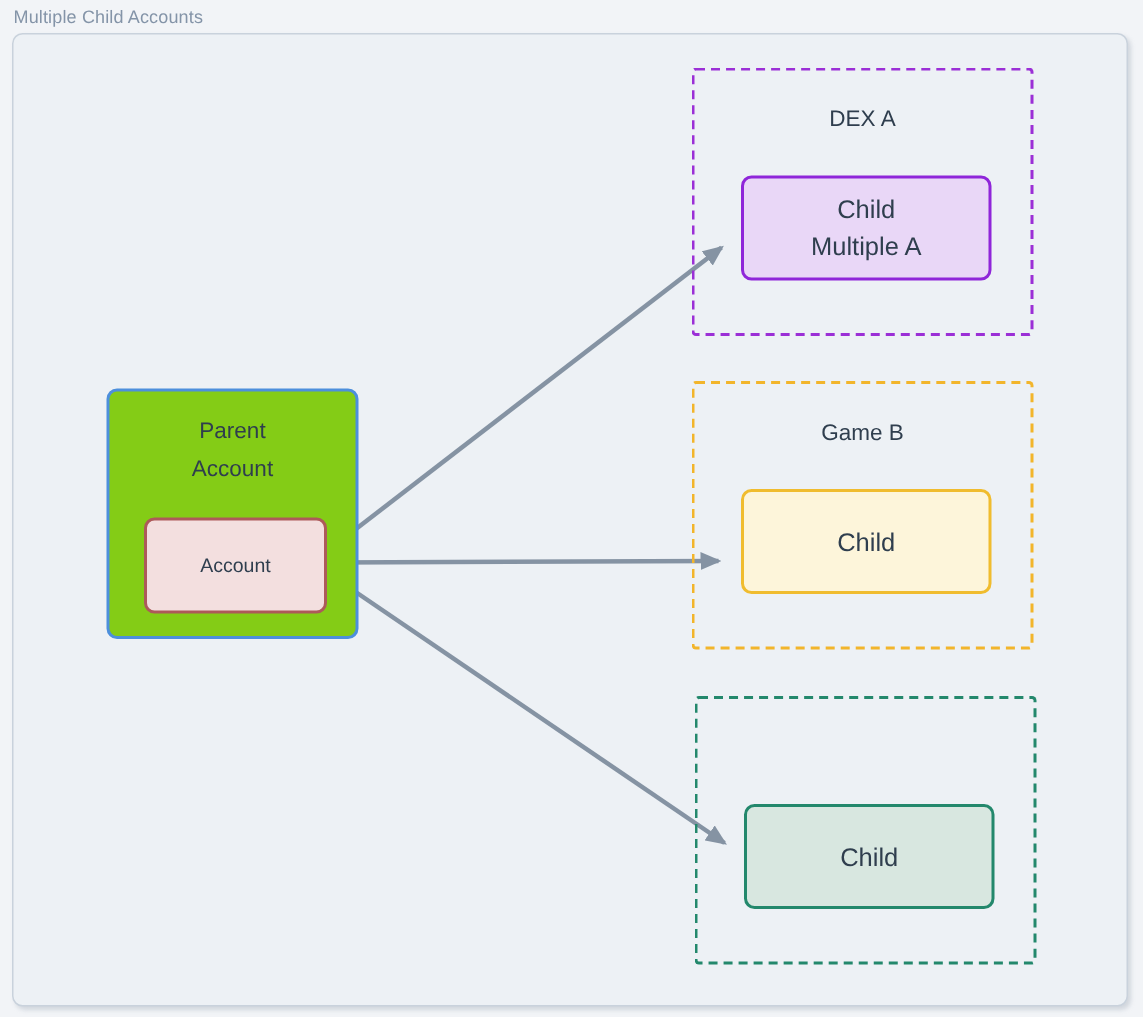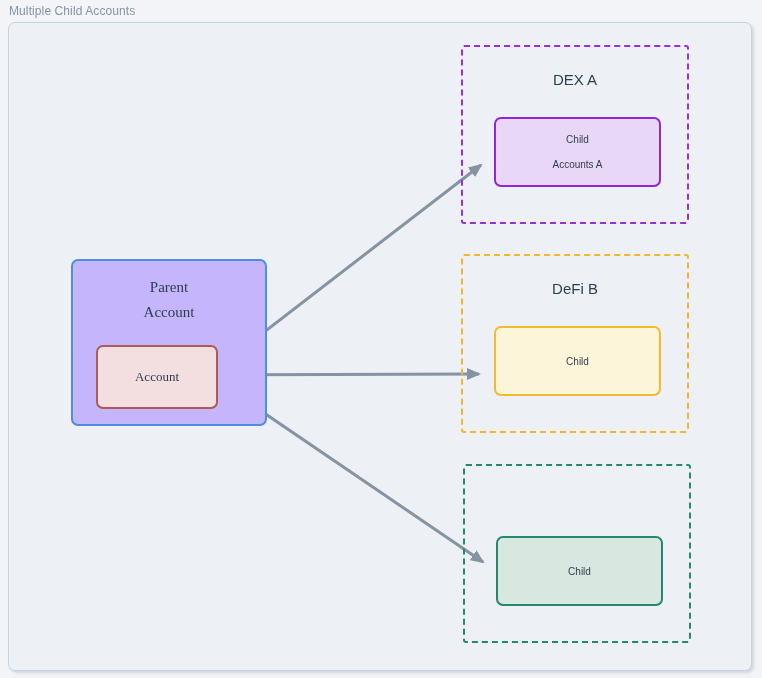--- a/index.html
+++ b/index.html
@@ -48,25 +48,24 @@
   .node {
     position: absolute;
     box-sizing: border-box;
     border-radius: 7px;
     text-align: center;
     color: #2f3e4e;
   }
   .parent-box {
     left: 62px;
     top: 236px;
-    width: 196px;
+    width: 168px;
     height: 167px;
-    background: #c4b5fd;
+    background: #84cc16;
     border: 2px solid #4d8fdc;
-    font-family: Liberation Serif, serif;
   }
   .parent-label {
     margin-top: 14px;
     font-size: 15px;
     font-weight: 500;
     line-height: 25px;
     color: #2f3e4e;
   }
   .capability-box {
     position: absolute;
@@ -114,21 +113,21 @@
     box-sizing: border-box;
     border-radius: 7px;
     display: flex;
     flex-direction: column;
     justify-content: center;
   }
   .child-a { background: #e9d7f7; border: 2px solid #8f26d9; }
   .child-b { background: #fdf5da; border: 2px solid #f0bc2e; }
   .child-c { background: #d8e7e0; border: 2px solid #23886c; }
   .child-label {
-    font-size: 10px;
+    font-size: 17px;
     font-weight: 500;
     line-height: 25px;
     color: #2f3e4e;
   }
 </style>
 </head>
 <body>
 
 <div class="stage">
 
@@ -157,27 +156,27 @@
           <div>Account</div>
         </div>
       </div>
     </div>
 
     <div class="group group-a">
       <div class="group-label">DEX A</div>
       <div class="child-box child-a">
         <div class="child-label">
           <div>Child</div>
-          <div>Accounts A</div>
+          <div>Multiple A</div>
         </div>
       </div>
     </div>
 
     <div class="group group-b">
-      <div class="group-label">DeFi B</div>
+      <div class="group-label">Game B</div>
       <div class="child-box child-b">
         <div class="child-label">
           <div>Child</div>
         </div>
       </div>
     </div>
 
     <div class="group group-c">
       <div class="child-box child-c">
         <div class="child-label">

